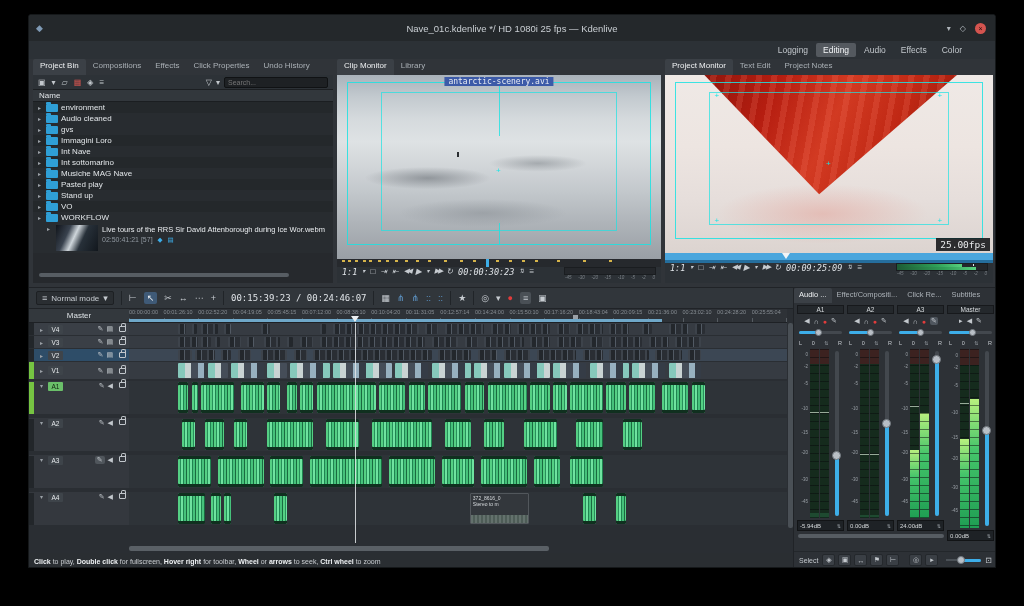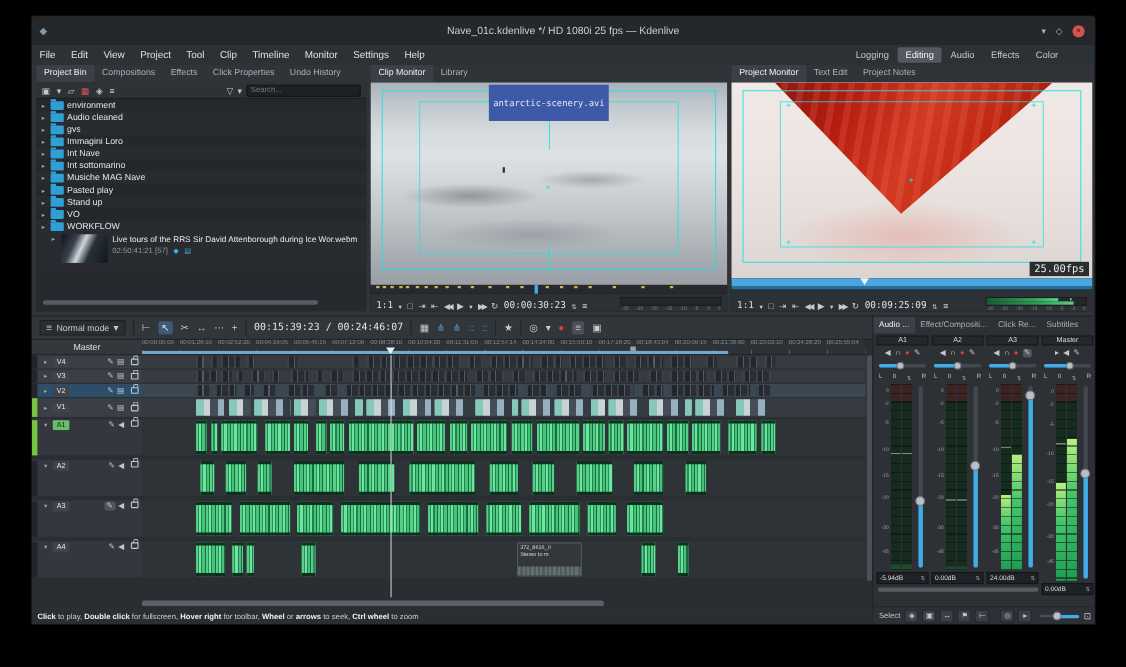--- a/index.html
+++ b/index.html
@@ -77,31 +77,31 @@
       linear-gradient(115deg,#7e120b 0%,#b51d10 28%,#d23a22 46%,#c02814 62%,#8f1409 82%,#6d0f06 100%);
     clip-path:polygon(12% 0%, 89% 0%, 47% 67%); }
   .safe1 { position:absolute; left:10px; right:10px; top:7px; bottom:14px; border:1px solid rgba(28,226,226,.85); }
   .safe2 { position:absolute; left:44px; right:44px; top:17px; bottom:28px; border:1px solid rgba(28,226,226,.7); }
   .cvline { position:absolute; left:50%; top:7px; width:1px; height:54px; background:rgba(28,226,226,.8); }
   .cvline2 { position:absolute; left:50%; bottom:14px; width:1px; height:22px; background:rgba(28,226,226,.8); }
   .cross { position:absolute; color:#19e6e6; font-size:8px; line-height:8px; margin:-4px 0 0 -3px; }
   .person { position:absolute; left:37%; top:42%; width:2px; height:5px; background:#2b2e31; }
   .mon-label { position:absolute; top:2px; left:50%; transform:translateX(-50%);
                background:#3c5aa8; color:#e8ecf4; font-family:"DejaVu Sans Mono",monospace;
-               font-size:8px; padding:12px 4px; }
+               font-size:8px; padding:0 4px; }
   .fps { position:absolute; right:3px; bottom:2px; background:rgba(18,20,23,.88); color:#e8eaec;
          font-family:"DejaVu Sans Mono",monospace; font-size:9.5px; padding:1px 4px; }
   .mon-seek { position:relative; height:8px; background:#26292d; }
   .mkr { position:absolute; top:1px; width:3px; height:2px; background:#d6b44a; }
   .cm-ph { position:absolute; top:0; bottom:0; left:46%; width:3px; background:#3daee9; }
   .pm-seek { position:relative; height:10px; background:linear-gradient(180deg,#4aa6dd 0 70%,#256e9d 70% 100%); }
   .pm-tri { position:absolute; left:37%; top:0; width:0; height:0; margin-left:-4px;
             border-left:4px solid transparent; border-right:4px solid transparent; border-top:6px solid #f2f4f6; }
-  .mon-controls { height:16px; background:#2c3136; display:flex; align-items:flex-end; gap:5px;
-                  padding:0 5px; font-size:8px; color:#c6cbd0; }
+  .mon-controls { height:16px; background:#2c3136; display:flex; align-items:flex-start; gap:5px;
+                  padding:0 5px; font-size:8px; color:#c6cbd0;font-style:italic; }
   .projmon .mon-controls { height:20px; }
   .mi { font-size:8px; } .mi.sm { font-size:6px; }
   .mi.rw,.mi.ff { letter-spacing:-2px; font-size:7px; }
   .tc { font-family:"DejaVu Sans Mono",monospace; font-size:8.5px; color:#dfe3e7; }
   .mmeter { margin-left:auto; width:92px; }
   .mbars { height:8px; background:#24272b; position:relative; border:1px solid #1a1d20; }
   .mbar { position:absolute; left:0; height:3px; background:linear-gradient(90deg,#1d5c35,#2f9e57 60%,#57d07e); }
   .mbar.b1 { top:0; } .mbar.b2 { bottom:0; }
   .mpeak { position:absolute; top:0; bottom:4px; left:84%; width:1px; background:#e6e9ec; }
   .mscale { display:flex; justify-content:space-between; font-size:4.5px; color:#7b8187; padding:0 1px; }
@@ -242,32 +242,20 @@
     <span class="appicon">◆</span>
     <span class="wtitle">Nave_01c.kdenlive */ HD 1080i 25 fps — Kdenlive</span>
     <span class="wbtns">
       <span class="wbtn">▾</span>
       <span class="wbtn">◇</span>
       <span class="wbtn close">×</span>
     </span>
   </div>
 
   <div class="menubar">
-    <div id="menus" style="display:flex;">
-          <div class="menu-item">File</div>
-          <div class="menu-item">Edit</div>
-          <div class="menu-item">View</div>
-          <div class="menu-item">Project</div>
-          <div class="menu-item">Tool</div>
-          <div class="menu-item">Clip</div>
-          <div class="menu-item">Timeline</div>
-          <div class="menu-item">Monitor</div>
-          <div class="menu-item">Settings</div>
-          <div class="menu-item">Help</div>
-        </div>
     <div id="workspaces" class="workspaces">
           <div class="ws">Logging</div>
           <div class="ws active">Editing</div>
           <div class="ws">Audio</div>
           <div class="ws">Effects</div>
           <div class="ws">Color</div>
         </div>
   </div>
 
   <div id="bin-tabs" class="tabgroup">
@@ -294,20 +282,21 @@
       <span>▱</span>
       <span class="bt-del">▦</span>
       <span>◈</span>
       <span>≡</span>
       <span class="bt-right">
         <span>▽</span>
         <span>▾</span>
         <input class="search" placeholder="Search..." style="">
       </span>
     </div>
+    <div class="bin-header">Name</div>
     <div id="bin-list">
           <div class="brow alt">
             <div class="chev">▸</div>
             <div class="fold"></div>
             <div class="bname">environment</div>
           </div>
           <div class="brow">
             <div class="chev">▸</div>
             <div class="fold"></div>
             <div class="bname">Audio cleaned</div>

